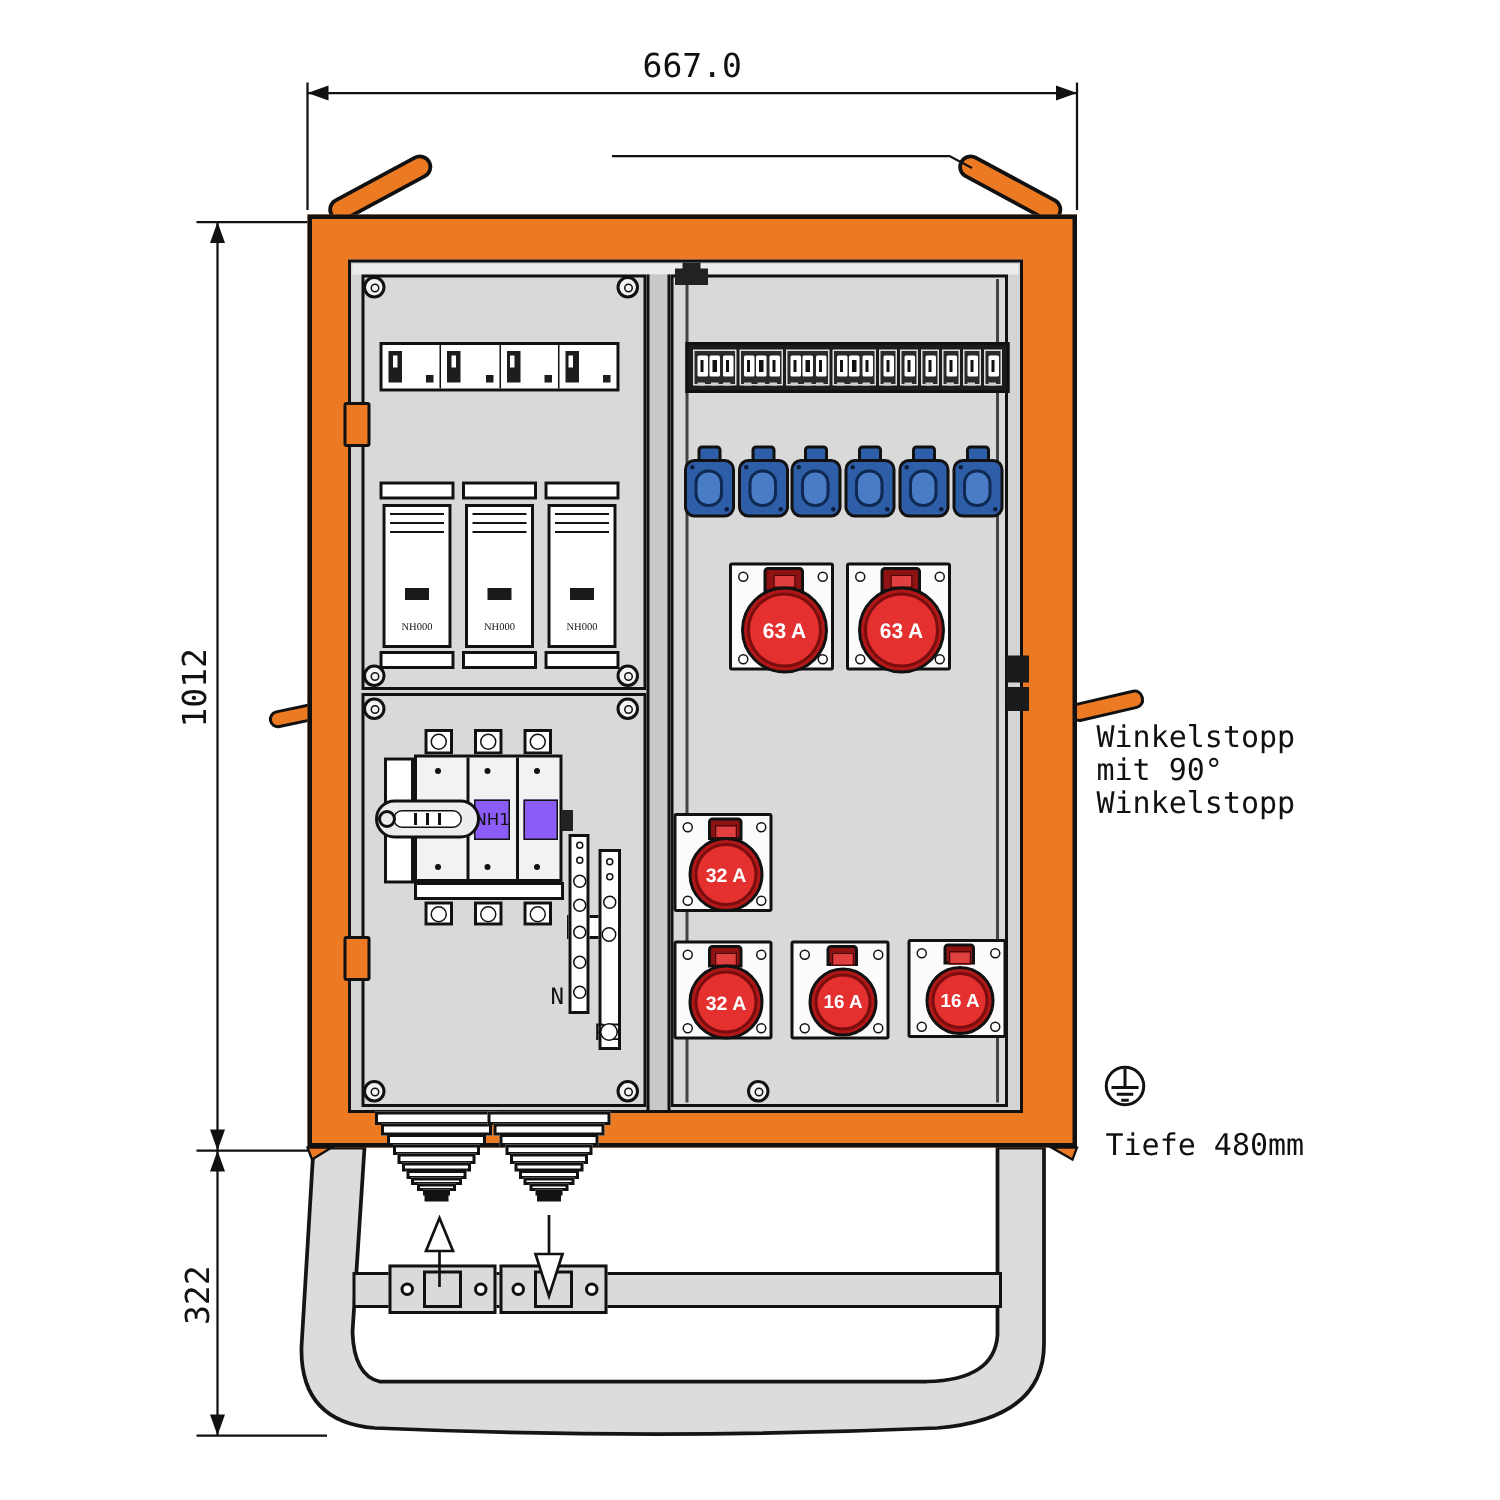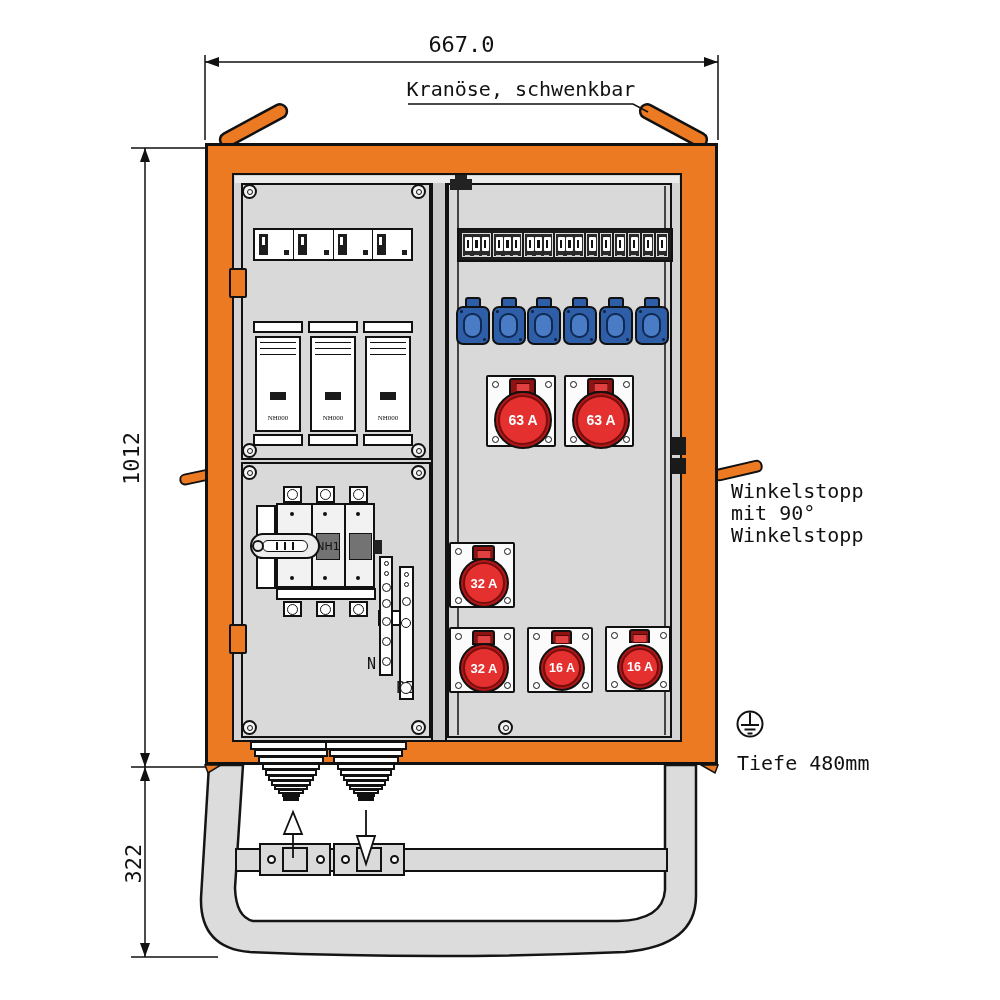--- a/index.html
+++ b/index.html
@@ -37,21 +37,21 @@
   .nh000 .body{position:absolute;left:2px;top:15px;width:46px;height:96px;background:#fff;border:2px solid #111}
   .nh000 .stripes{position:absolute;left:3px;top:4px;width:36px;height:18px;
      background:repeating-linear-gradient(#111 0 1.5px,#fff 1.5px 6px)}
   .nh000 .slot{position:absolute;left:13px;top:54px;width:16px;height:8px;background:#1a1a1a}
   .nh000 .lbl{position:absolute;left:0;top:76px;width:42px;text-align:center;font-size:7px;font-family:Liberation Serif, serif}
   .nh000 .foot{position:absolute;left:0;top:113px;width:50px;height:12px;background:#fff;border:2px solid #111}
   
   .tab3{position:absolute;width:19px;height:17px;background:#fff;border:2px solid #111}
   .nh1body{position:absolute;left:276px;top:503px;width:99px;height:85px;background:#F2F2F2;border:2px solid #111}
   .nh1div{position:absolute;top:0;width:1.5px;height:81px;background:#111}
-  .nh1box{position:absolute;top:28px;width:24px;height:27px;border:1.5px solid #111;background:#737373;
+  .nh1box{position:absolute;top:28px;width:24px;height:27px;border:1.5px solid #111;background:#8b5cf6;
           display:flex;align-items:center;justify-content:center;font-size:11px;font-family:"DejaVu Sans",sans-serif}
   .bracket{position:absolute;left:256px;top:505px;width:20px;height:84px;background:#fff;border:2px solid #111}
   .handlecap{position:absolute;left:250px;top:533px;width:70px;height:26px;background:#EDEDED;border:2.5px solid #111;border-radius:13px}
   .handleslot{position:absolute;left:262px;top:540px;width:46px;height:12px;background:#fff;border:1.5px solid #111;border-radius:6px}
   .tick{position:absolute;top:542px;width:2px;height:8px;background:#111}
   .flange{position:absolute;left:276px;top:588px;width:100px;height:12px;background:#fff;border:2px solid #111}
   .sidecontact{position:absolute;left:374px;top:540px;width:8px;height:14px;background:#222}
   .tstrip{position:absolute;background:#fff;border:2px solid #111}
   .ring{position:absolute;border:1.8px solid #111;border-radius:50%;background:#fff}
   .dotb{position:absolute;background:#111;border-radius:50%}
@@ -351,21 +351,20 @@
     </g>
     <g stroke="#111" stroke-width="1.8" fill="#fff">
       <line x1="366" y1="810" x2="366" y2="836"></line>
       <path d="M366,864 L357,836 L375,836 Z"></path>
     </g>
     <path d="M205,765 L221,765 L208,773 Z" fill="#EC7A23" stroke="#111" stroke-width="1.5"></path>
     <path d="M701,765 L718,765 L715,773 Z" fill="#EC7A23" stroke="#111" stroke-width="1.5"></path>
   </svg>
 
   <div class="t dim" style="left:400px;top:32px;width:123px;text-align:center">667.0</div>
-  <div class="t note" style="left:401px;top:77px;width:240px;text-align:center">Kranöse, schwenkbar</div>
   <div class="t dim rot" style="left:86px;top:446px;width:90px;text-align:center">1012</div>
   <div class="t dim rot" style="left:97px;top:851px;width:72px;text-align:center">322</div>
   <div class="t note" style="left:731px;top:479px">Winkelstopp</div>
   <div class="t note" style="left:731px;top:501px">mit 90°</div>
   <div class="t note" style="left:731px;top:523px">Winkelstopp</div>
   <div class="t note" style="left:737px;top:751px">Tiefe 480mm</div>
 
 <div class="schuko" style="left: 456px;">
       <div class="tab"></div>
       <div class="bod">

